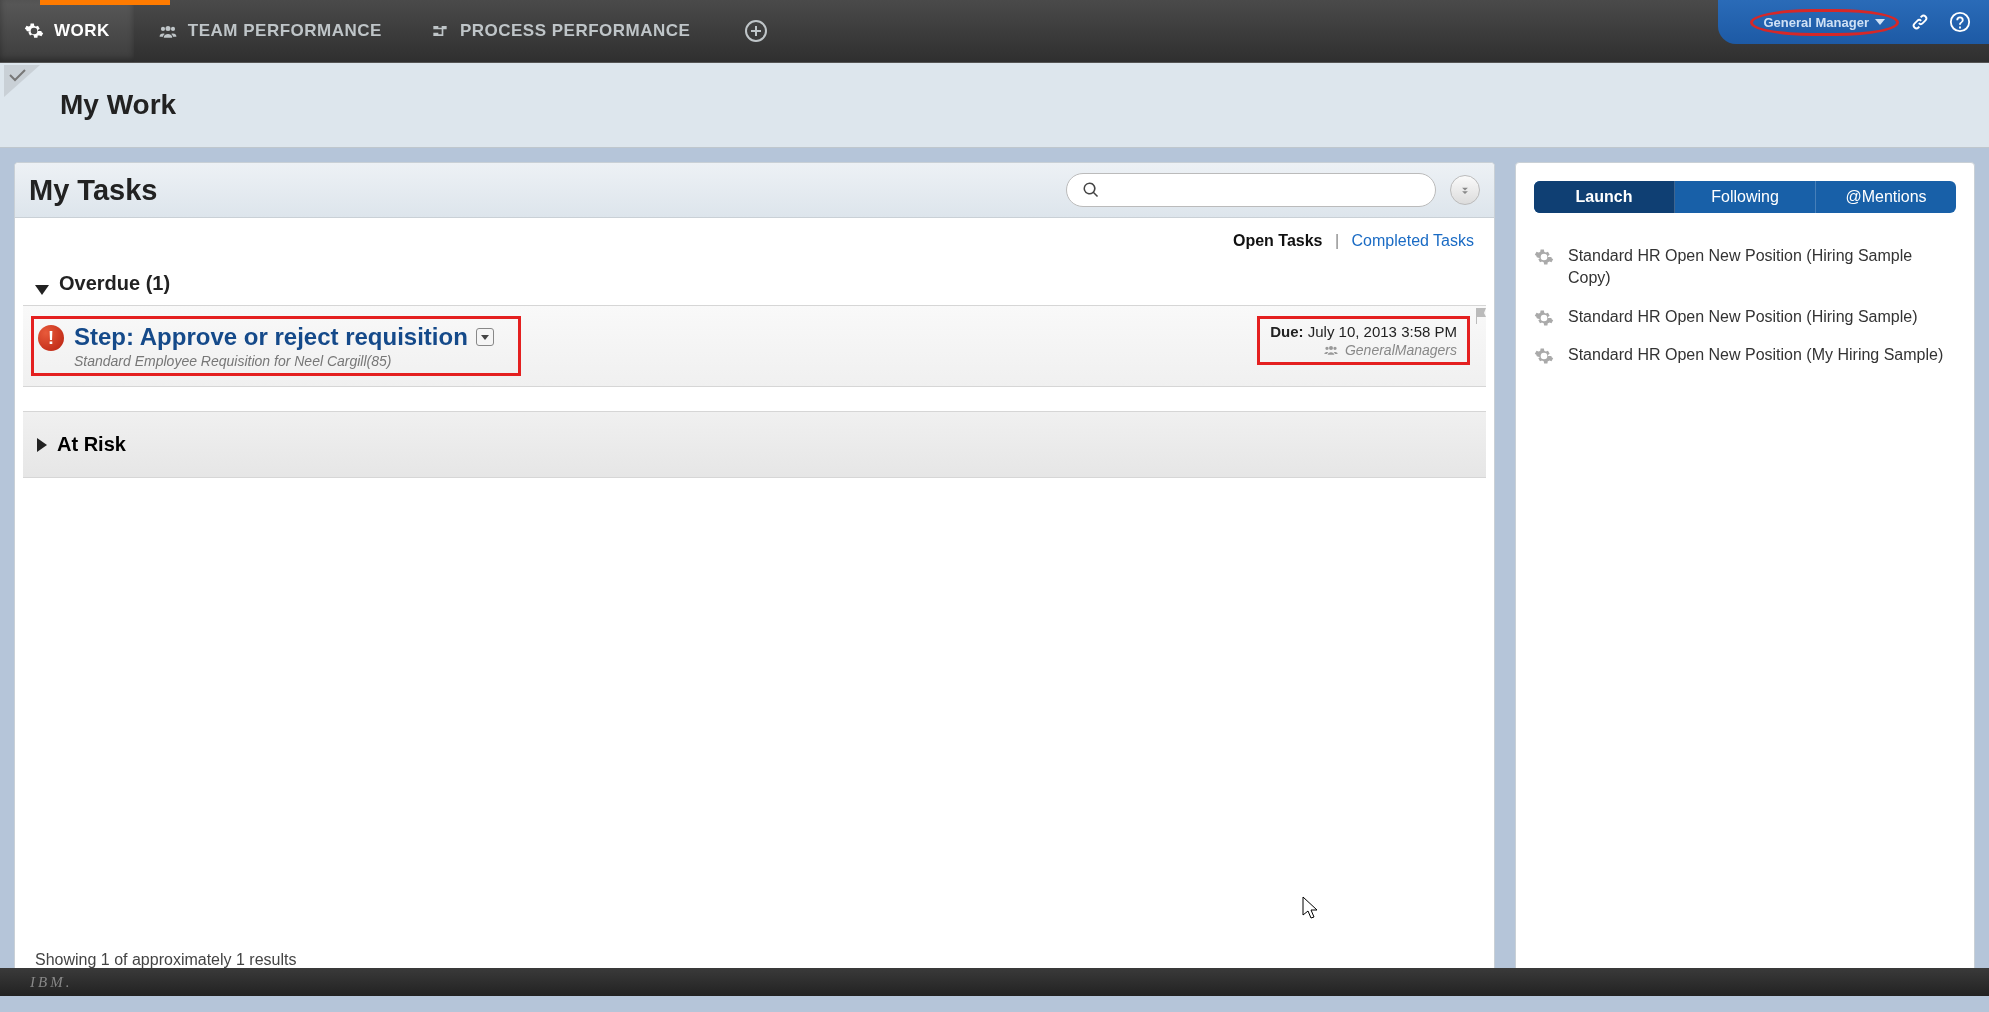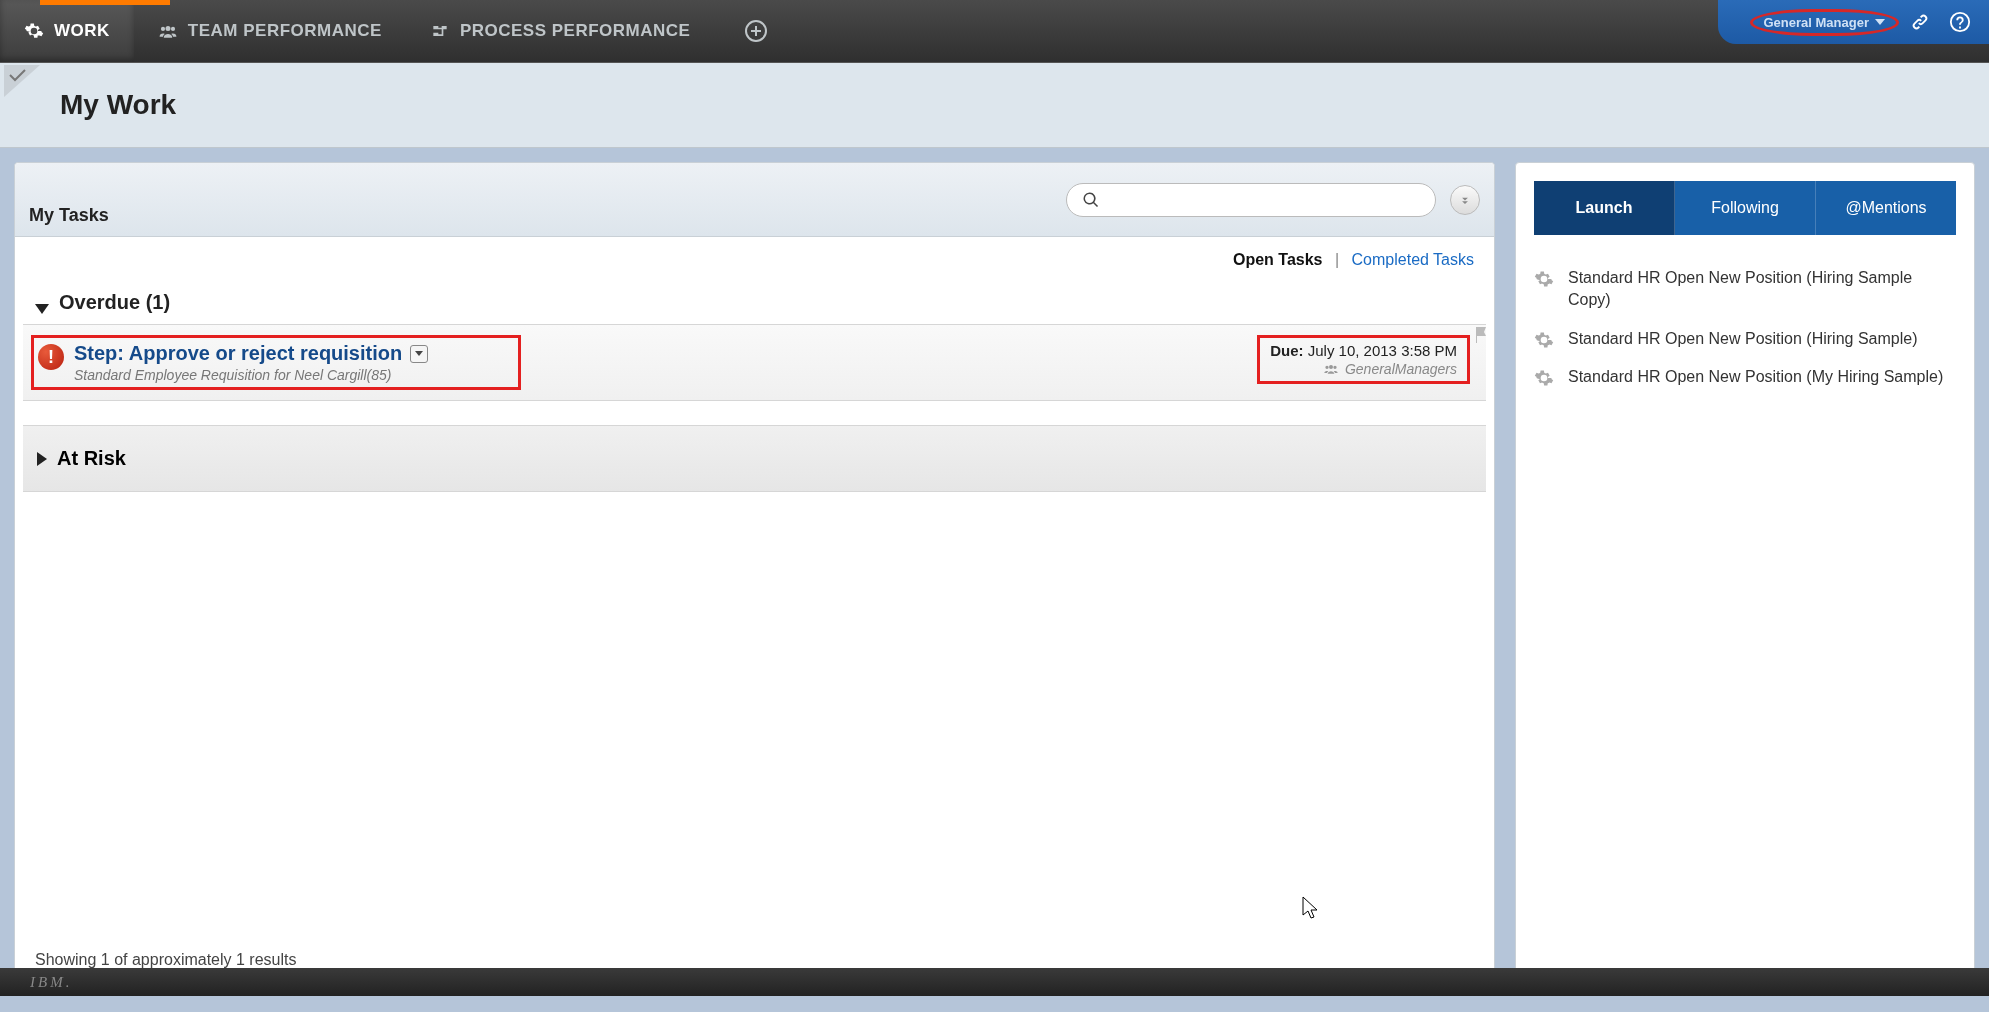--- a/index.html
+++ b/index.html
@@ -29,58 +29,58 @@
 .page-check svg { position: absolute; top: 2px; left: 4px; }
 .page-title { font-size: 28px; font-weight: bold; color: #222; margin-top: 26px; }
 
 
 .main-wrap { display: flex; padding: 14px 14px 0 14px; gap: 20px; height: 830px; }
 .left-col { flex: 1; background: #fff; border: 1px solid #c9d0d6; border-radius: 4px; display: flex; flex-direction: column; position: relative; }
 .right-col { width: 460px; background: #fff; border: 1px solid #c9d0d6; border-radius: 4px; padding: 18px; }
 
 
 .mytasks-bar { display: flex; align-items: center; justify-content: space-between; background: linear-gradient(to bottom, #edf1f5 0%, #dde5ec 100%); border-bottom: 1px solid #c9d0d6; padding: 10px 14px; border-radius: 4px 4px 0 0; }
-.mytasks-title { font-size: 18px; font-weight: bold; color: #222; margin-top: 32px; }
+.mytasks-title { font-size: 29px; font-weight: bold; color: #222; }
 .search-area { display: flex; align-items: center; gap: 14px; }
 .search-box { position: relative; width: 370px; }
 .search-box input { width: 100%; height: 34px; border: 1px solid #bbb; border-radius: 17px; padding-left: 44px; font-size: 14px; outline: none; }
 .search-box .sicon { position: absolute; left: 16px; top: 8px; fill: #444; }
 .collapse-btn { width: 30px; height: 30px; border-radius: 50%; background: linear-gradient(to bottom, #fafafa, #dcdcdc); border: 1px solid #bbb; display: flex; align-items: center; justify-content: center; cursor: pointer; }
 .collapse-btn svg { fill: #888; }
 
 .filter-links { text-align: right; padding: 14px 20px 4px 20px; font-size: 16px; }
 .filter-links .active-link { color: #111; font-weight: bold; }
 .filter-links .sep { color: #888; margin: 0 8px; }
 .filter-links .link { color: #1a6bc4; cursor: pointer; }
 
 .section-header { display: flex; align-items: flex-end; gap: 10px; padding: 18px 20px 8px 20px; font-size: 20px; font-weight: bold; color: #222; cursor: pointer; }
 .section-caret-down { width: 0; height: 0; border-left: 7px solid transparent; border-right: 7px solid transparent; border-top: 10px solid #222; }
 .section-caret-right { width: 0; height: 0; border-top: 7px solid transparent; border-bottom: 7px solid transparent; border-left: 10px solid #222; }
 
 .task-row { display: flex; justify-content: space-between; align-items: flex-start; background: linear-gradient(to bottom, #f9f9f9, #f0f0f0); border-top: 1px solid #d6d6d6; border-bottom: 1px solid #d6d6d6; padding: 10px 16px 10px 8px; margin: 2px 8px 0 8px; position: relative; }
 .task-left { display: flex; align-items: flex-start; gap: 10px; border: 3px solid #e42020; padding: 4px 8px 4px 4px; min-width: 490px; }
 .alert-icon { width: 26px; height: 26px; background: radial-gradient(circle at 30% 30%, #e85a3a, #b82010); border-radius: 50%; display: flex; align-items: center; justify-content: center; color: #fff; font-weight: bold; font-size: 18px; flex-shrink: 0; margin-top: 2px; }
-.task-title { color: #154a8a; font-weight: bold; font-size: 20px; cursor: pointer; display: inline; }
+.task-title { color: #154a8a; font-weight: bold; font-size: 24px; cursor: pointer; display: inline; }
 .task-title-row { display: flex; align-items: center; gap: 8px; }
 .task-dd { width: 18px; height: 18px; border: 1px solid #888; border-radius: 3px; display: flex; align-items: center; justify-content: center; cursor: pointer; background: #f5f5f5; }
 .task-dd-caret { width: 0; height: 0; border-left: 4px solid transparent; border-right: 4px solid transparent; border-top: 5px solid #444; }
 .task-sub { color: #777; font-style: italic; font-size: 14px; margin-top: 2px; }
 .task-right { border: 3px solid #e42020; padding: 4px 10px; text-align: right; }
 .due-line { font-size: 15px; color: #222; }
 .due-label { font-weight: bold; }
 .assignee-line { color: #888; font-style: italic; font-size: 14px; display: flex; align-items: center; justify-content: flex-end; gap: 6px; margin-top: 2px; }
 .group-icon { fill: #999; width: 16px; height: 14px; }
 .flag-icon { position: absolute; right: -2px; top: 2px; fill: #bbb; cursor: pointer; }
 
 .atrisk-bar { background: linear-gradient(to bottom, #f0f0f0, #e6e6e6); border-top: 1px solid #d6d6d6; border-bottom: 1px solid #d6d6d6; margin: 24px 8px 0 8px; padding: 21px 14px; display: flex; align-items: center; gap: 10px; font-size: 20px; font-weight: bold; cursor: pointer; }
 
 .results-text { position: absolute; bottom: 8px; left: 20px; color: #444; font-size: 16px; }
 
 
-.right-tabs { display: flex; background: #1860a8; border-radius: 0; overflow: hidden; height: 54px; }
+.right-tabs { display: flex; background: #1860a8; border-radius: 6px; overflow: hidden; height: 32px; }
 .right-tab { flex: 1; text-align: center; color: #fff; display: flex; align-items: center; justify-content: center; font-size: 16px; cursor: pointer; border-right: 1px solid rgba(255,255,255,0.2); }
 .right-tab:last-child { border-right: none; }
 .right-tab.active { background: #0f3f73; font-weight: bold; }
 .launch-list { margin-top: 24px; list-style: none; }
 .launch-item { display: flex; gap: 14px; padding: 8px 0; align-items: flex-start; }
 .gear-icon-small { fill: #aaa; flex-shrink: 0; margin-top: 2px; }
 .launch-link { color: #333; font-size: 16px; cursor: pointer; line-height: 1.4; }
 
 
 .footer { position: absolute; bottom: 16px; left: 0; right: 0; height: 28px; background: linear-gradient(to bottom, #3a3a3a, #222); color: #888; font-family: serif; font-style: italic; letter-spacing: 3px; padding-left: 30px; display: flex; align-items: center; font-size: 15px; }

